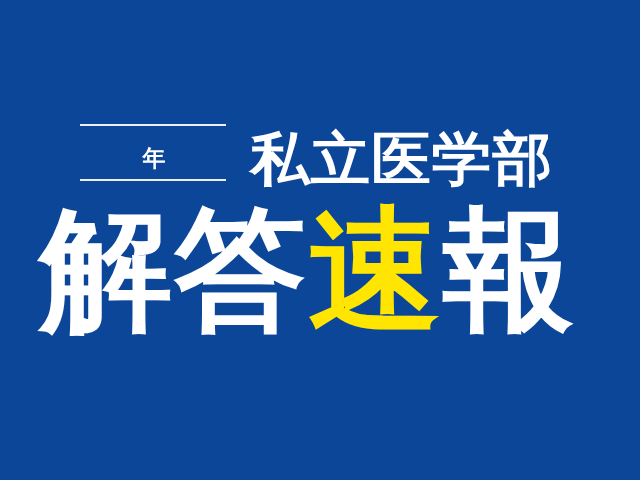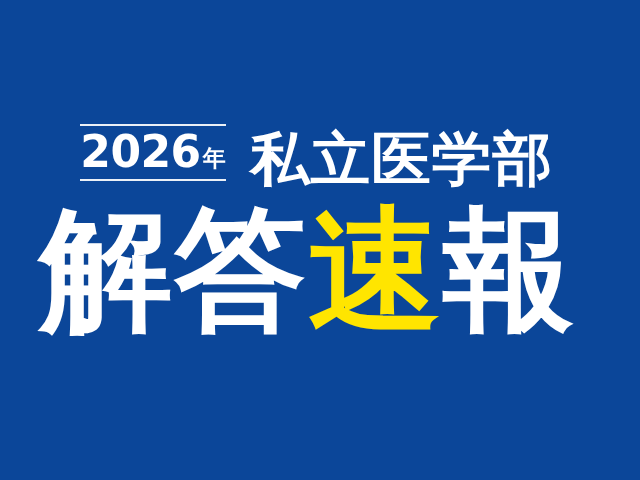--- a/index.html
+++ b/index.html
@@ -125,21 +125,20 @@
 </head>
 <body>
 
 <div id="banner" style="background: rgb(11, 70, 153);">
 
   <div id="upper-row">
 
     <div id="year-block">
       <div class="rule" id="rule-top"></div>
       <div id="year-text">
-        <span id="year-number">2026</span>
           <span id="year-suffix">年</span>
       </div>
       <div class="rule" id="rule-bottom"></div>
     </div>
 
     <div id="subject-line" style="transform: scaleX(1.02712); transform-origin: left center;">私立医学部</div>
 
   </div>
 
   <div id="headline" style="transform: scaleX(0.985866); transform-origin: left center;">

